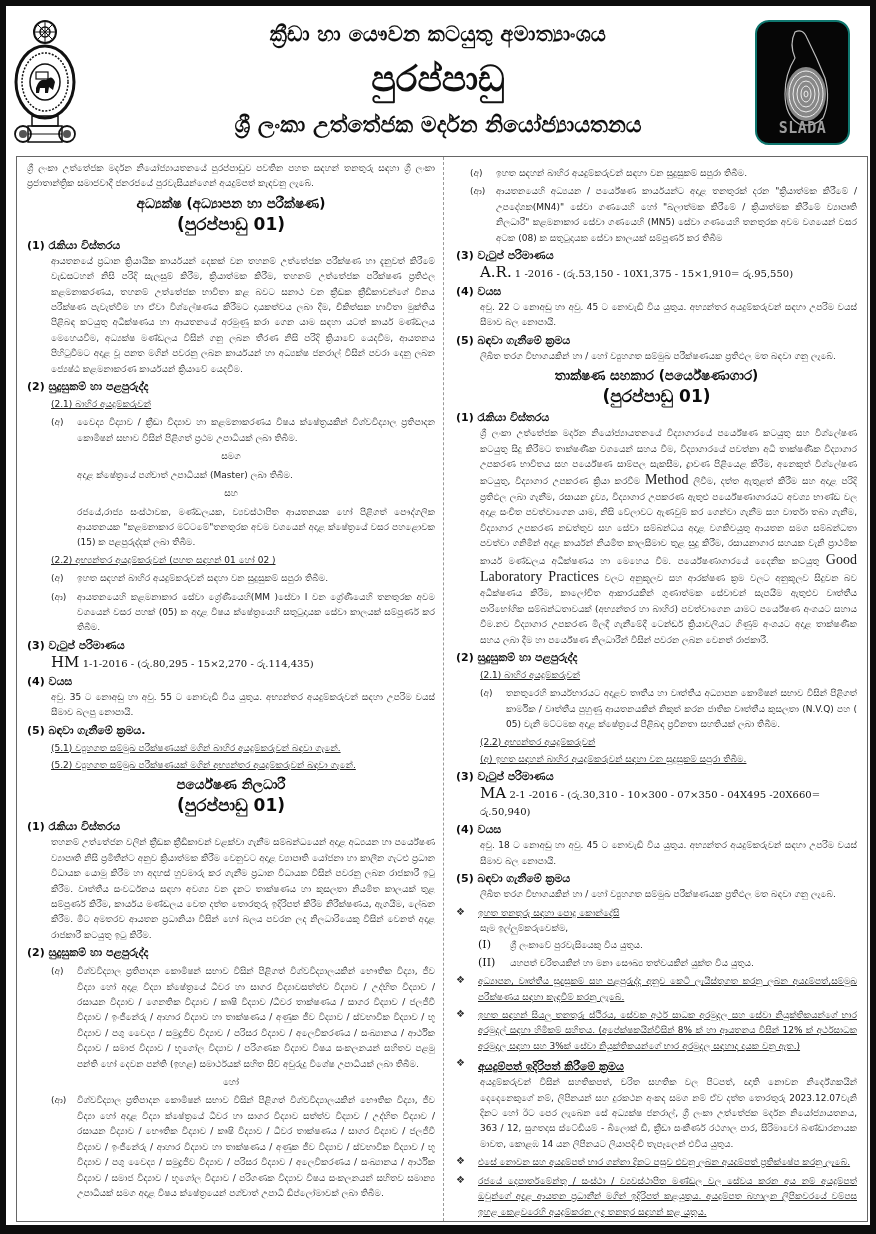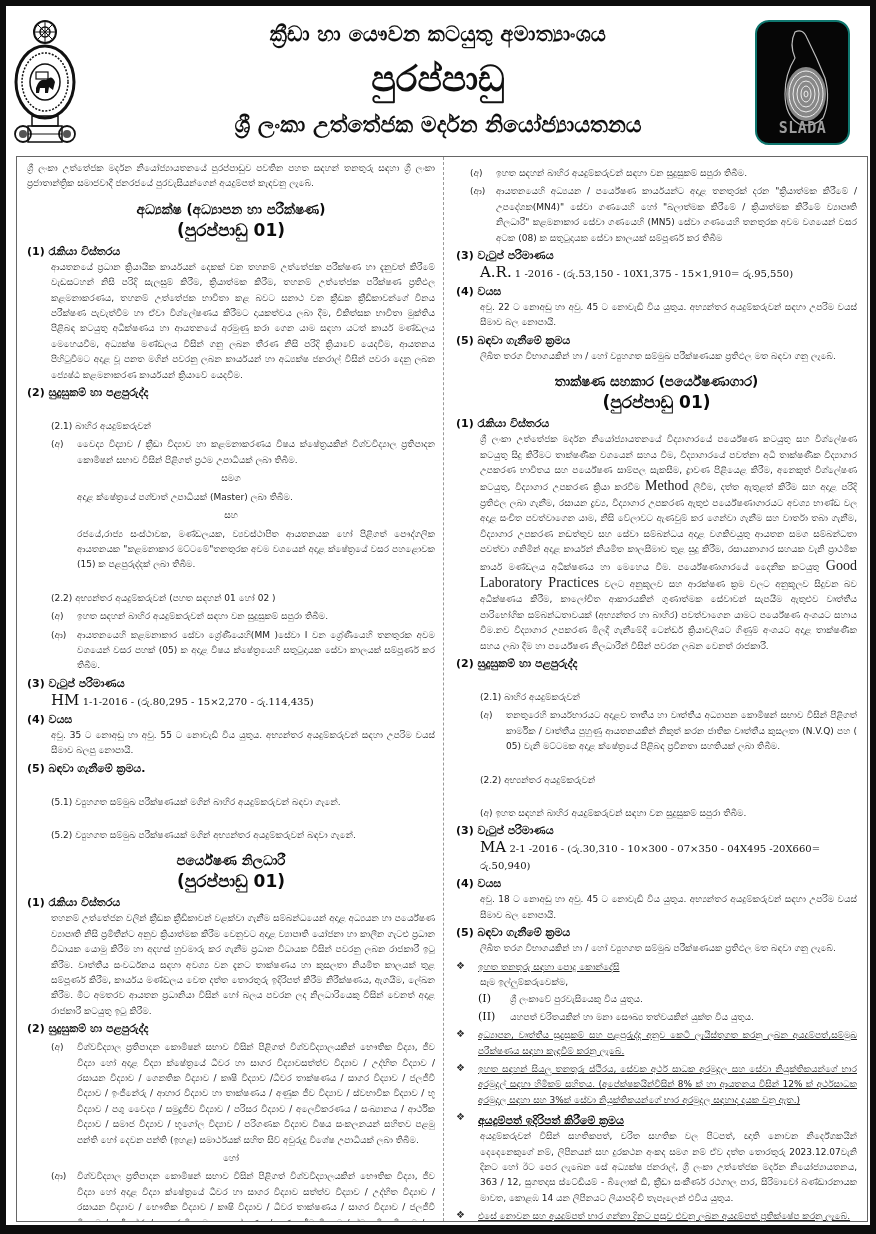--- a/index.html
+++ b/index.html
@@ -28,25 +28,25 @@
   .content {
     position: absolute; left: 10px; top: 150px; width: 852px; height: 1066px;
     border: 1px solid #666;
   }
   .col { position: absolute; top: 0; height: 100%; overflow: hidden; }
   .col-left { left: 0; width: 427px; padding: 4px 8px 0 10px; border-right: 1px dashed #999; }
   .col-right { left: 427px; width: 425px; padding: 6px 12px 0 12px; }
 
   p, .line { font-family: "DejaVu Sans", sans-serif; font-size: 9px; line-height: 15.4px; color: #222; }
   .intro { text-align: justify; }
-  .sec-title { text-align: center; font-weight: bold; font-size: 13.5px; line-height: 19px; color: #0b0b0b; margin-top: 8px; }
+  .sec-title { text-align: center; font-weight: bold; font-size: 13.5px; line-height: 19px; color: #0b0b0b; margin-top: 2px; }
   .sec-sub { text-align: center; font-weight: bold; font-size: 17px; line-height: 22px; color: #0b0b0b; margin-bottom: 2px; }
   .h { font-weight: bold; font-size: 11px; line-height: 17px; color: #0b0b0b; margin-top: 1px; }
   .body { padding-left: 24px; text-align: justify; }
-  .sub { padding-left: 24px; margin-top: 18px; }
+  .sub { padding-left: 24px; margin-top: 2px; text-decoration: underline; }
   .item { display: flex; padding-left: 24px; margin-top: 3px; }
   .item .mk { width: 26px; flex: none; }
   .item .tx { flex: 1; text-align: justify; }
   .center { text-align: center; margin: 3px 0; }
   .salary { padding-left: 24px; font-family: "DejaVu Serif", serif; font-size: 10px; line-height: 17px; }
   .salary .big { font-size: 15px; }
   .diamond-row { display: flex; margin-top: 3px; }
   .diamond-row .dm { width: 22px; flex: none; font-size: 10px; color: #333; }
   .diamond-row .tx { flex: 1; text-align: justify; text-decoration: underline; }
   .roman { display: flex; padding-left: 22px; margin-top: 2px; }

